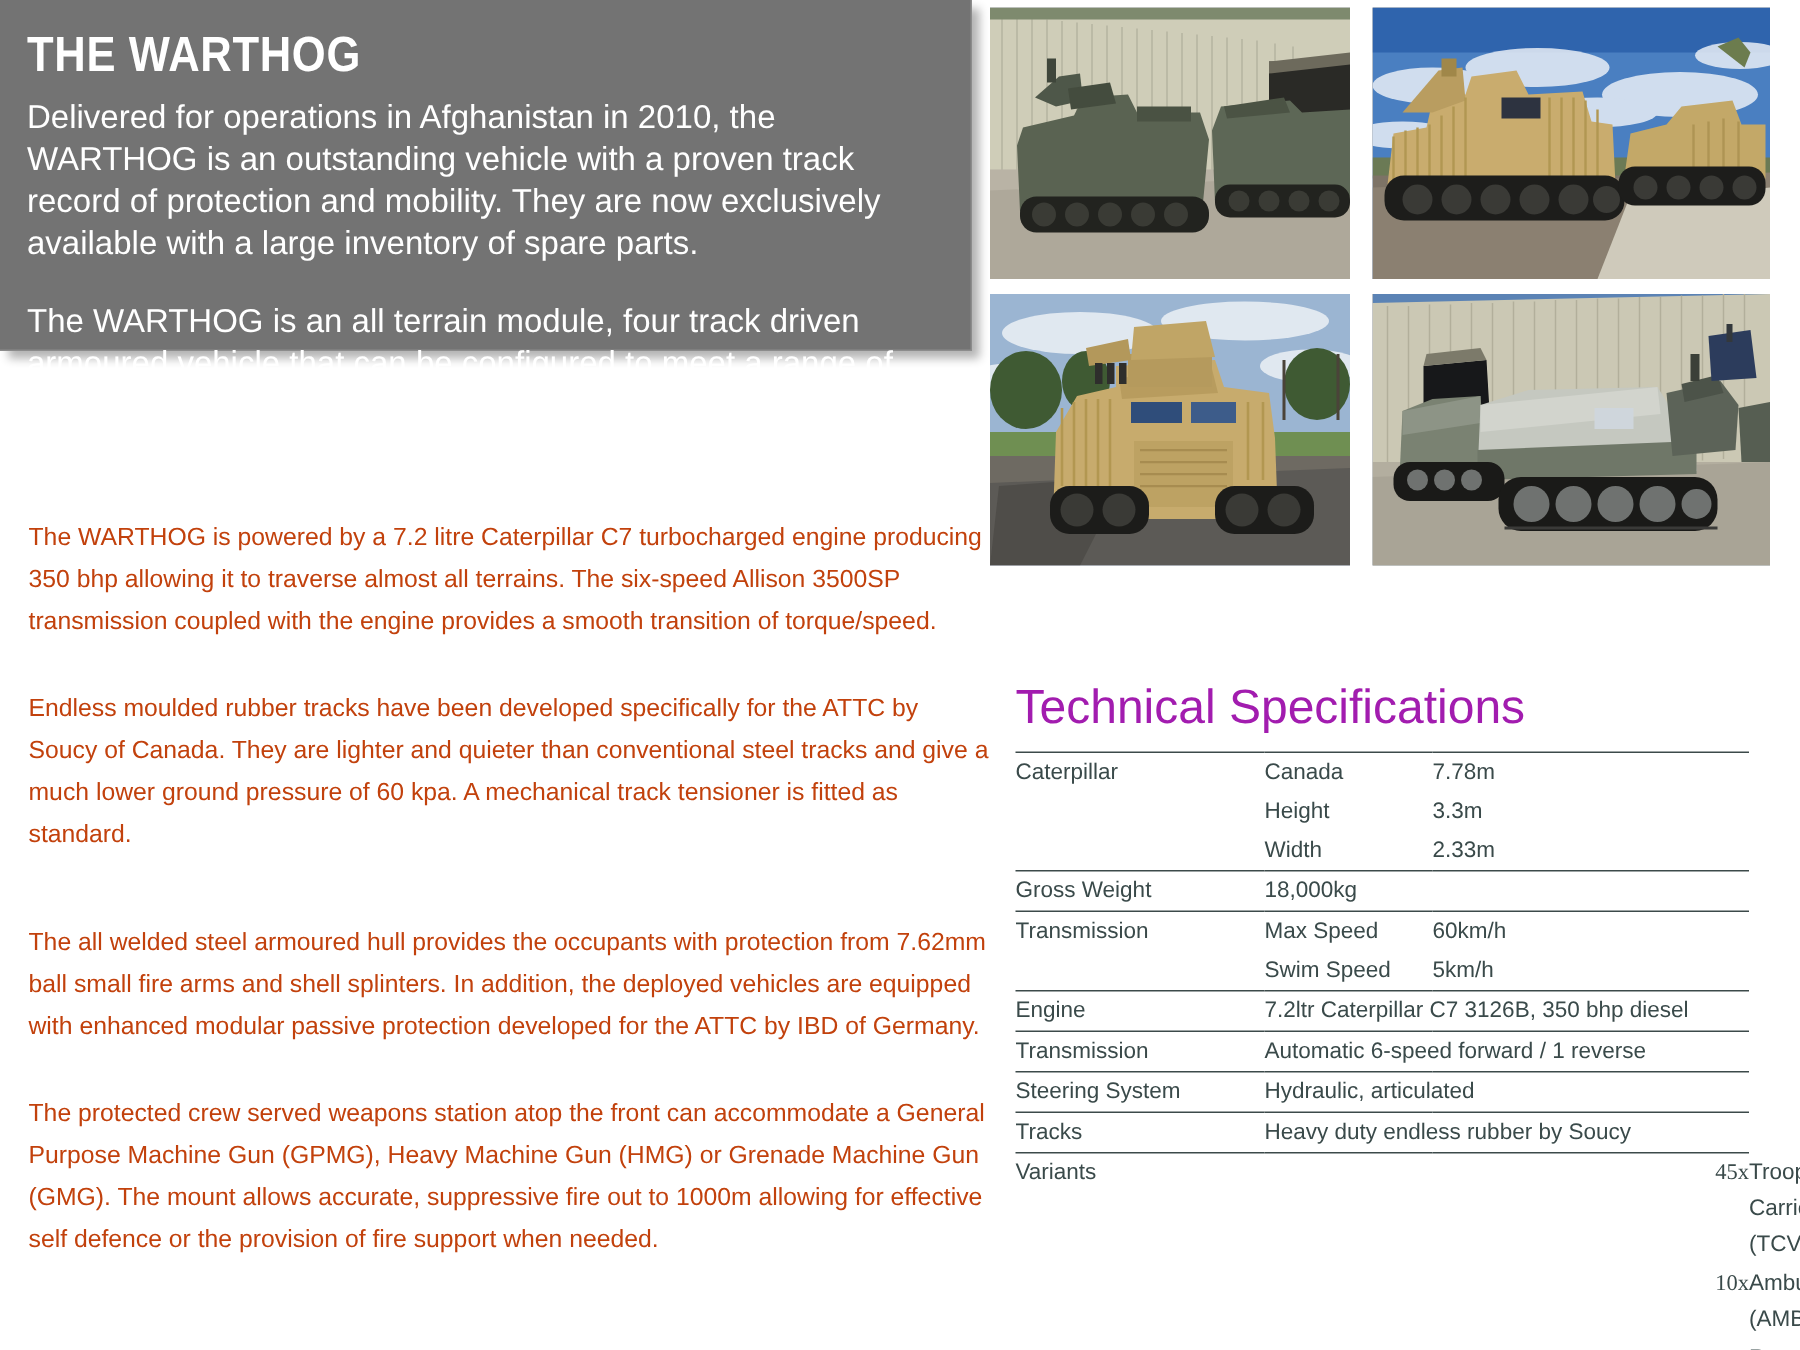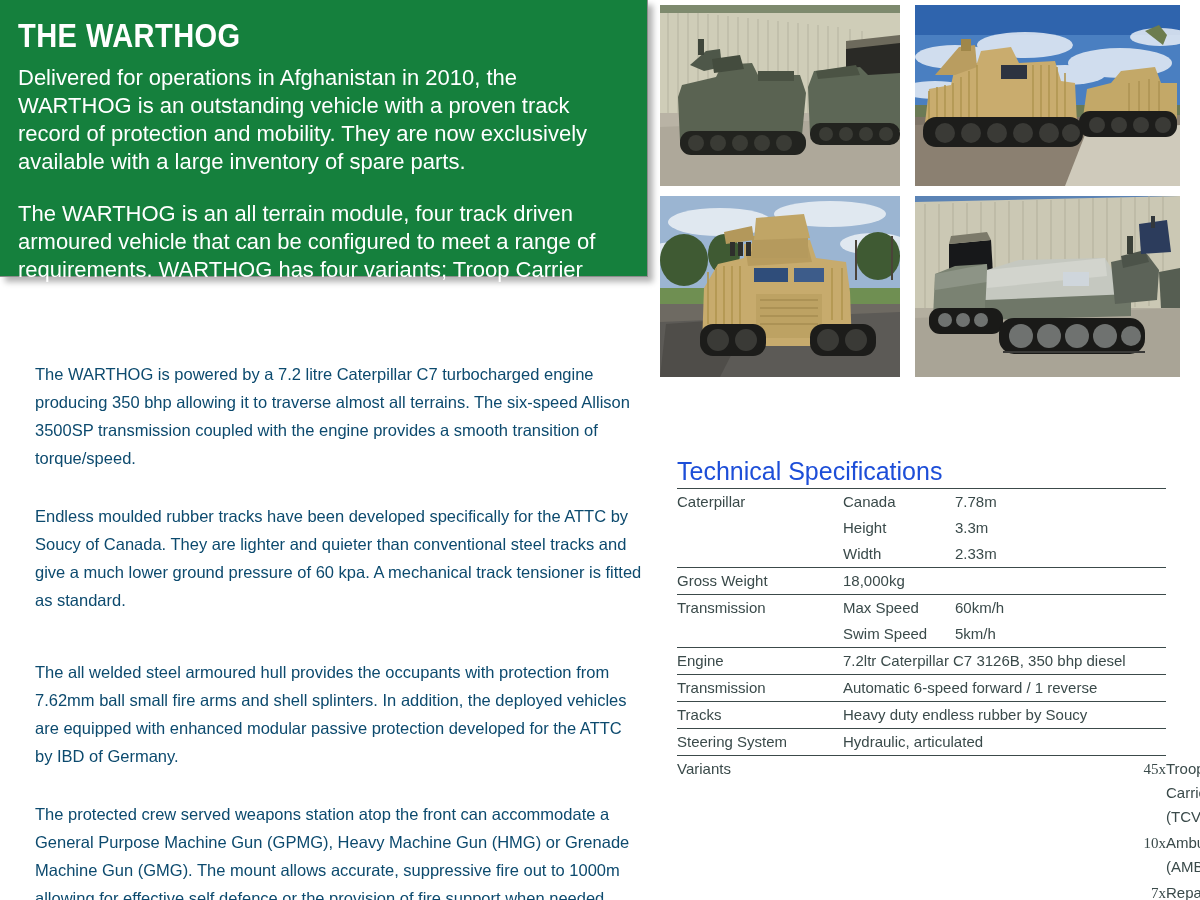--- a/index.html
+++ b/index.html
@@ -15,22 +15,22 @@
     font-family: "Liberation Sans", sans-serif;
     color: #000000;
   }
 
   
   #header-box {
     position: absolute;
     left: 0;
     top: 0;
     width: 648px;
-    height: 277px;
-    background: #15803d;
+    height: 234px;
+    background: #737373;
     box-sizing: border-box;
     padding: 18px 24px 10px 18px;
     box-shadow: 5px 5px 6px rgba(0,0,0,0.30);
     border-right: 1px solid #8c8c8c;
     border-bottom: 1px solid #8c8c8c;
   }
   #header-title {
     font-family: "Liberation Sans Narrow", "Liberation Sans", sans-serif;
     font-weight: bold;
     font-size: 33px;
@@ -75,38 +75,38 @@
   
   #body-text {
     position: absolute;
     left: 19px;
     top: 344px;
     width: 640px;
   }
   .body-para {
     font-size: 16.5px;
     line-height: 28px;
-    margin: 16px;
-    color: #0c4a6e;
+    margin: 0;
+    color: #c2410c;
   }
   .body-para.gap-lg { margin-top: 30px; }
   .body-para.gap-xl { margin-top: 44px; }
 
   
   #specs {
     position: absolute;
     left: 677px;
     top: 456px;
     width: 489px;
   }
   #specs-title {
-    font-size: 25px;
+    font-size: 32px;
     line-height: 30px;
-    color: #1d4ed8;
-    margin: 0 0 2px 0;
+    color: #a21caf;
+    margin: 0 0 15px 0;
     font-weight: normal;
   }
   table#spec-table {
     border-collapse: collapse;
     width: 489px;
     table-layout: fixed;
   }
   table#spec-table td {
     font-size: 15px;
     line-height: 24px;
@@ -435,27 +435,27 @@
         <td class="col-label">Engine</td>
         <td class="col-wide2" colspan="2">7.2ltr Caterpillar C7 3126B, 350 bhp diesel</td>
       </tr>
 
       <tr class="rule-top">
         <td class="col-label">Transmission</td>
         <td class="col-wide2" colspan="2">Automatic 6-speed forward / 1 reverse</td>
       </tr>
 
       <tr class="rule-top">
+        <td class="col-label">Steering System</td>
+        <td class="col-wide2" colspan="2">Hydraulic, articulated</td>
+      </tr>
+
+      <tr class="rule-top">
         <td class="col-label">Tracks</td>
         <td class="col-wide2" colspan="2">Heavy duty endless rubber by Soucy</td>
-      </tr>
-
-      <tr class="rule-top">
-        <td class="col-label">Steering System</td>
-        <td class="col-wide2" colspan="2">Hydraulic, articulated</td>
       </tr>
 
       <tr class="rule-top">
         <td class="col-label">Variants</td>
         <td class="qty-spacer"></td>
         <td class="qty">45x</td>
         <td class="variant-name">Troop Carrier (TCV)</td>
       </tr>
       <tr>
         <td class="col-label"></td>

